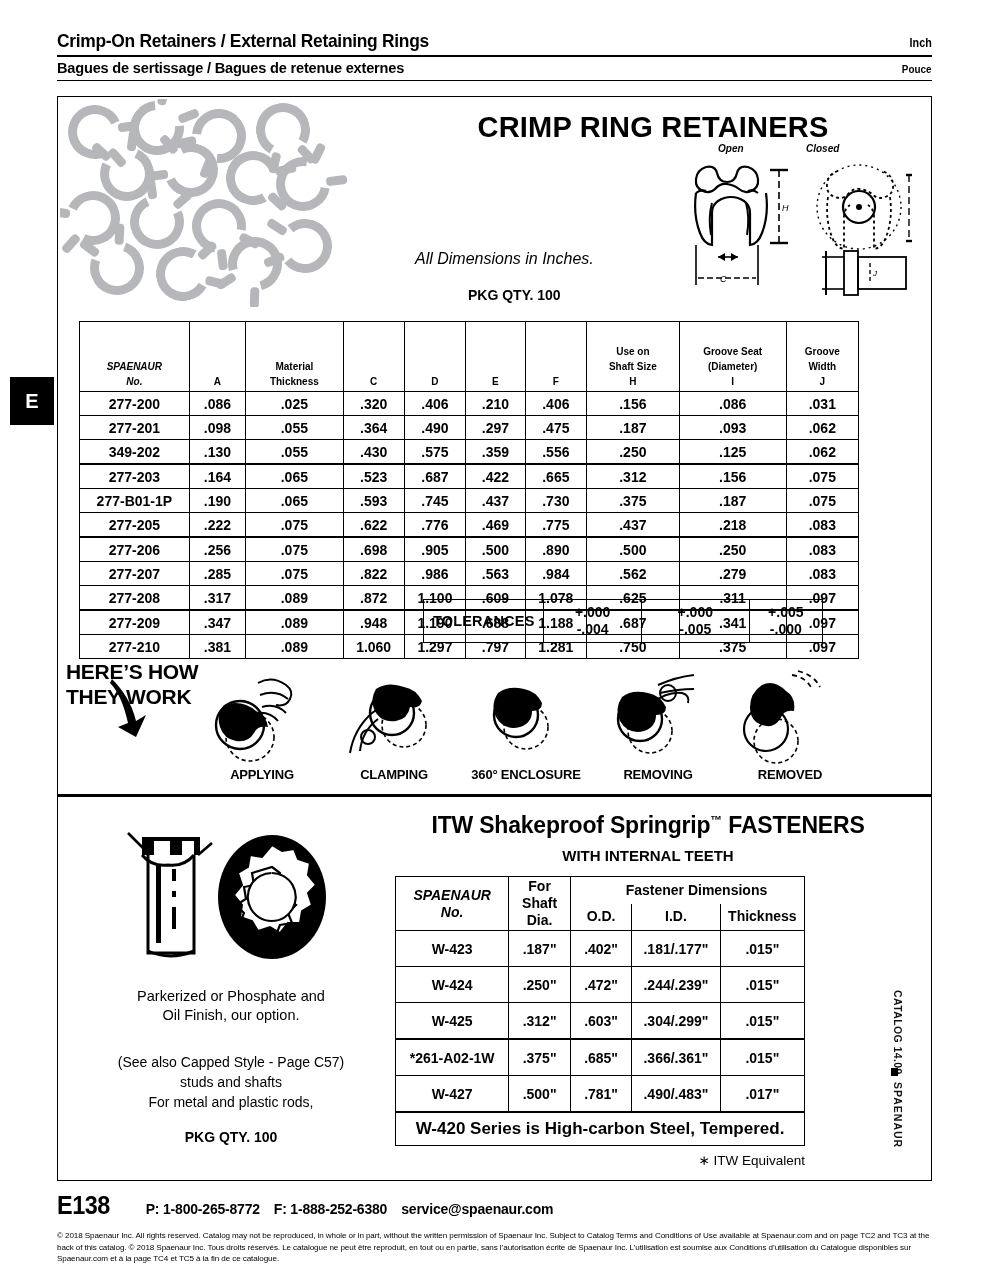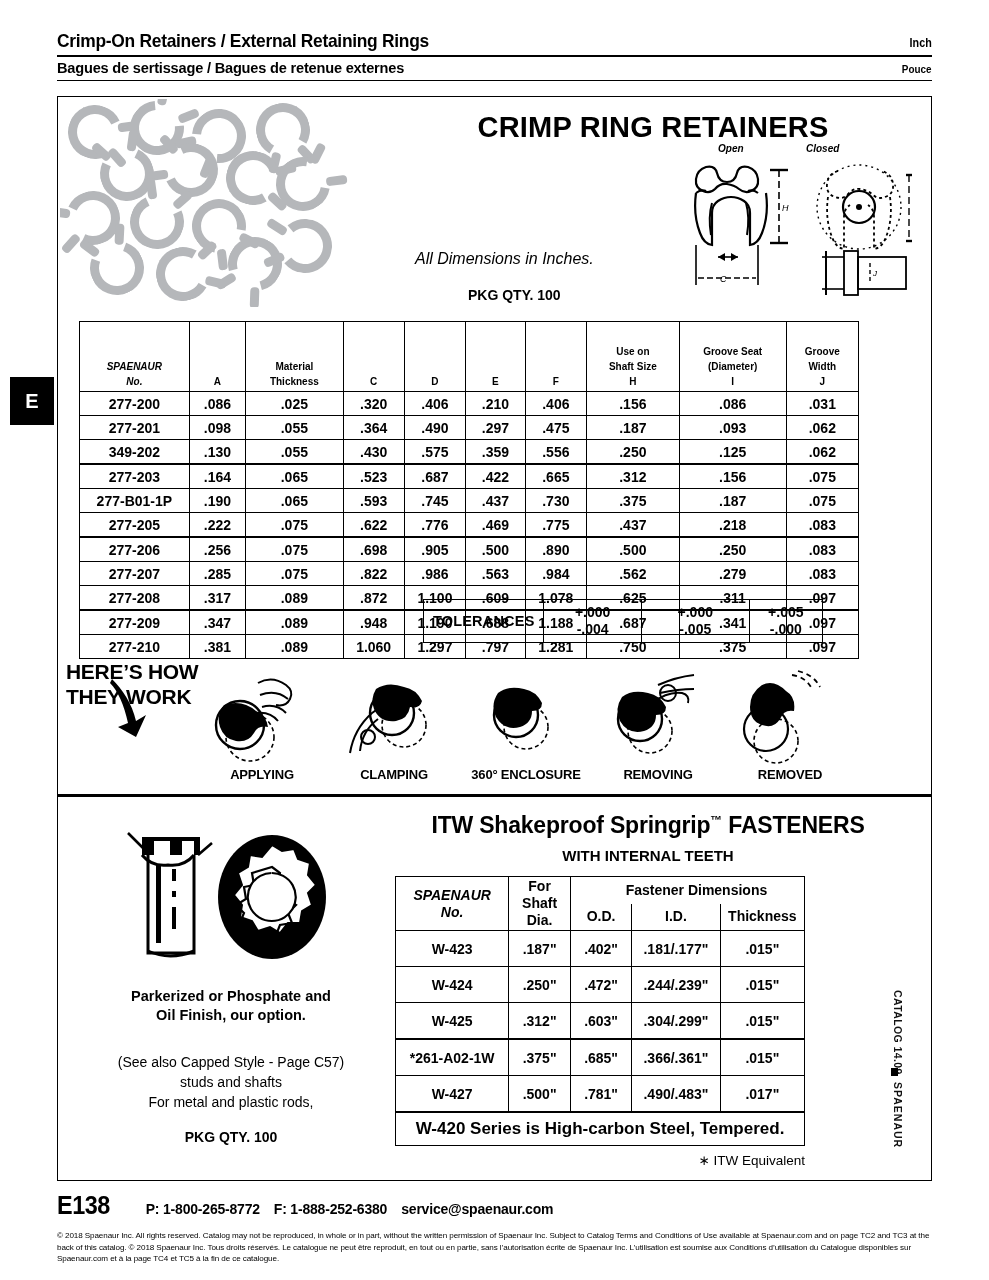--- a/index.html
+++ b/index.html
@@ -295,21 +295,21 @@
     width: 230px;
     height: 165px;
   }
   .itw-note1 {
     position: absolute;
     left: 18px;
     top: 890px;
     width: 310px;
     text-align: center;
     font-size: 14.5px;
-    font-weight: bold;
+    font-weight: normal;
     line-height: 19px;
   }
   .itw-note2 {
     position: absolute;
     left: 18px;
     top: 955px;
     width: 310px;
     text-align: center;
     font-size: 14px;
     line-height: 20px;

